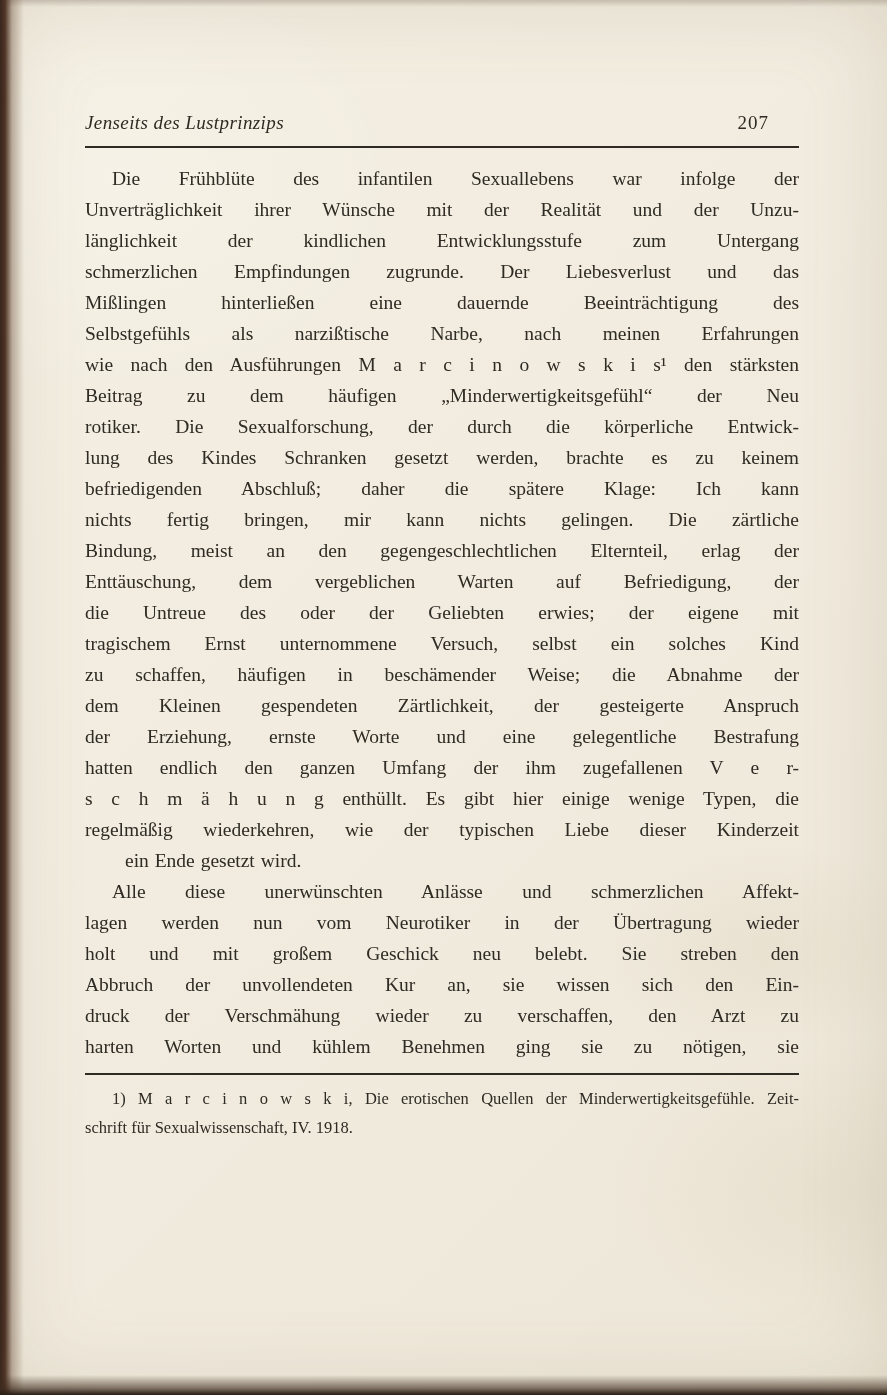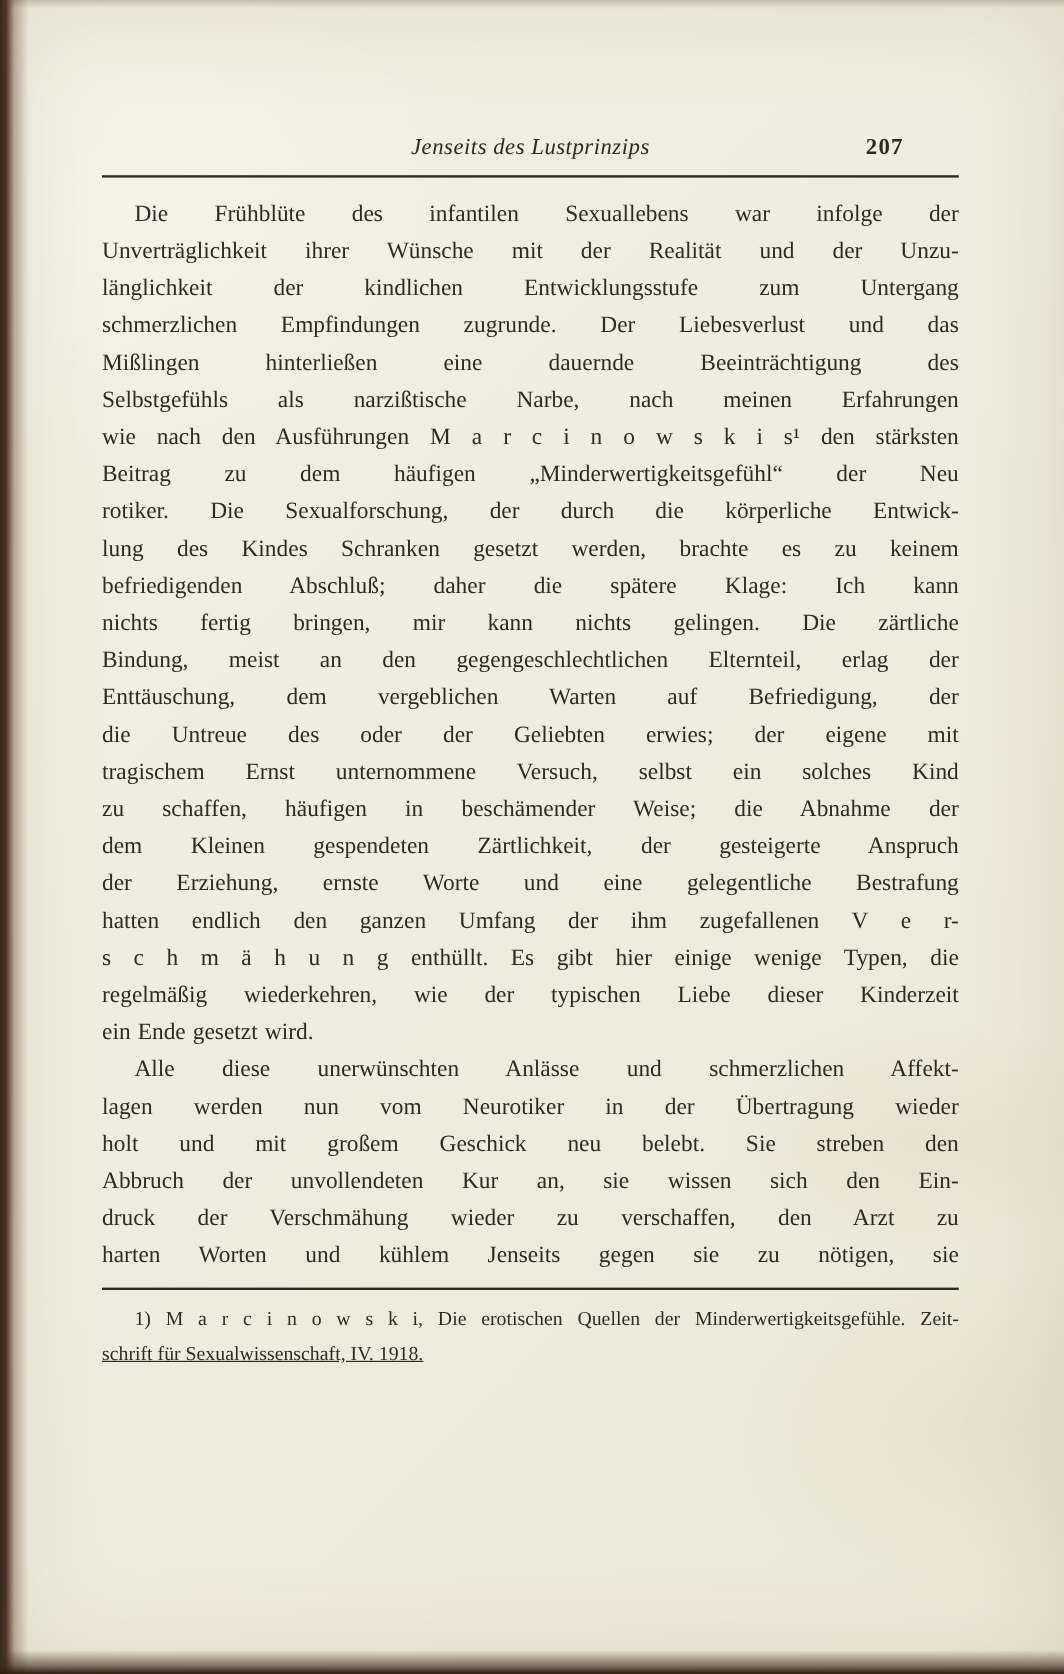--- a/index.html
+++ b/index.html
@@ -39,60 +39,60 @@
   .scan-top {
     position: absolute; top: 0; left: 0; right: 0; height: 7px;
     background: linear-gradient(to bottom, rgba(70,50,35,0.22), transparent);
   }
 
   .content {
     position: absolute; left: 85px; width: 714px; top: 0;
   }
   .running-header { position: relative; margin-top: 112px; height: 27px; }
   .running-header .title {
-    text-align: center; font-style: italic; font-size: 19px; letter-spacing: 0.4px;
+    font-style: italic; font-size: 19px; letter-spacing: 0.4px;
   }
   .running-header .pagenum {
-    position: absolute; right: 46px; top: 0; font-size: 19px; letter-spacing: 1px; font-weight: bold;
+    position: absolute; right: 30px; top: 0; font-size: 19px; letter-spacing: 1px;
   }
   .header-rule {
     border: none; border-top: 2px solid #2e2b24; margin: 7px 0 0 0; height: 0;
   }
 
   .body-text {
     margin-top: 15px;
     font-size: 19.5px; line-height: 31px;
     word-spacing: 1px;
   }
   .line {
     text-align: justify;
     text-align-last: justify;
     -moz-text-align-last: justify;
   }
   .line.endline {
     text-align-last: left;
+    margin-left: 40px;
     -moz-text-align-last: left;
   }
   .indent { text-indent: 27px; }
 
   .footnote-rule {
     border: none; border-top: 2px solid #2e2b24; margin: 11px 0 0 0; height: 0;
   }
   .footnote-text {
     margin-top: 9px;
     font-size: 16.5px; line-height: 29px;
   }
   .fn-line {
     text-align: justify;
     text-align-last: justify;
     -moz-text-align-last: justify;
   }
   .fn-line.endline {
     text-align-last: left;
-    text-decoration: underline;
     -moz-text-align-last: left;
   }
 </style>
 </head>
 <body>
 
 <div class="paper"></div>
 <div class="mottle"></div>
 
 <div class="content">
@@ -126,21 +126,21 @@
       <div class="line">der Erziehung, ernste Worte und eine gelegentliche Bestrafung</div>
       <div class="line">hatten endlich den ganzen Umfang der ihm zugefallenen V e r-</div>
       <div class="line">s c h m ä h u n g enthüllt. Es gibt hier einige wenige Typen, die</div>
       <div class="line">regelmäßig wiederkehren, wie der typischen Liebe dieser Kinderzeit</div>
       <div class="line endline">ein Ende gesetzt wird.</div>
       <div class="line indent">Alle diese unerwünschten Anlässe und schmerzlichen Affekt-</div>
       <div class="line">lagen werden nun vom Neurotiker in der Übertragung wieder</div>
       <div class="line">holt und mit großem Geschick neu belebt. Sie streben den</div>
       <div class="line">Abbruch der unvollendeten Kur an, sie wissen sich den Ein-</div>
       <div class="line">druck der Verschmähung wieder zu verschaffen, den Arzt zu</div>
-      <div class="line">harten Worten und kühlem Jenseits gegen sie zu nötigen, sie</div>
+      <div class="line">harten Worten und kühlem Benehmen ging sie zu nötigen, sie</div>
     </div>
 
   <hr class="footnote-rule">
 
   <div class="footnote-text">
       <div class="fn-line indent">1) M a r c i n o w s k i, Die erotischen Quellen der Minderwertigkeitsgefühle. Zeit-</div>
       <div class="fn-line endline">schrift für Sexualwissenschaft, IV. 1918.</div>
     </div>
 
 </div>

